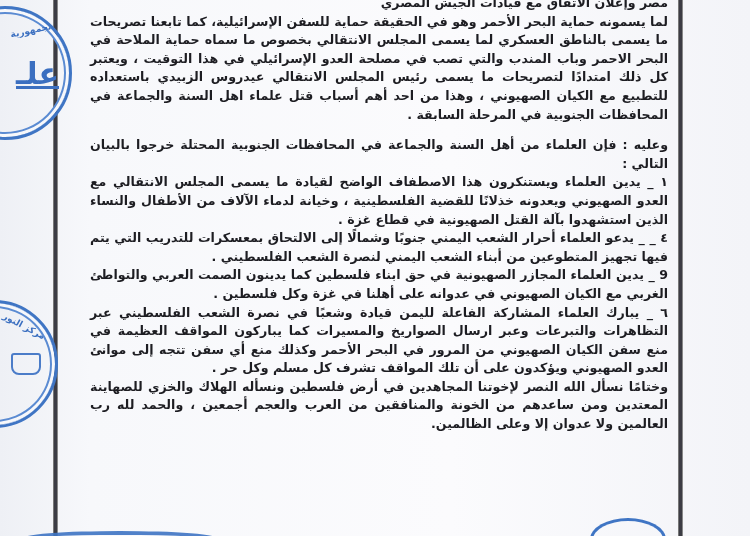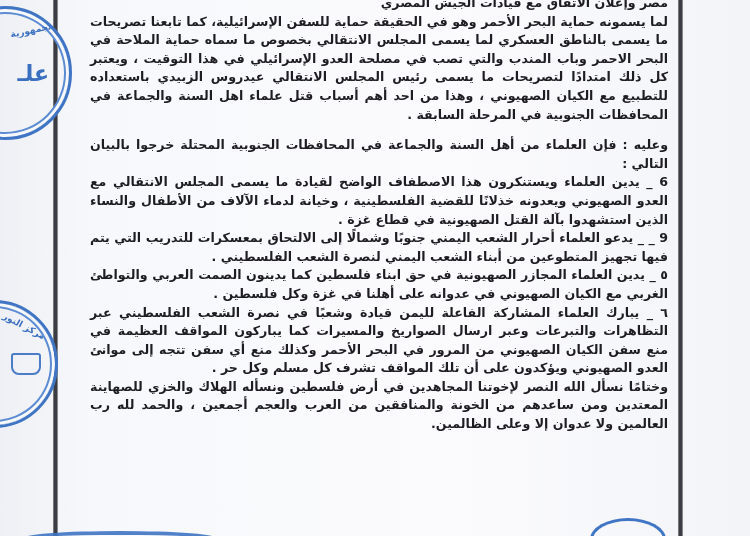--- a/index.html
+++ b/index.html
@@ -25,21 +25,21 @@
   }
   .text-column p { margin: 0; }
   .lead-in { margin-top: 12px !important; }
   .stamp {
     position: absolute; border-radius: 50%;
     border: 3px solid #3f75c4; box-shadow: inset 0 0 0 3px #f7f8fb, inset 0 0 0 5px #5b8bd2;
     color: #3b6fc0; font-weight: bold; overflow: hidden;
     display: flex; align-items: center; justify-content: flex-end;
   }
   .stamp-top { left: -62px; top: 6px; width: 128px; height: 128px; }
-  .stamp-top .inner { font-size: 22px; margin-right: 20px; direction: rtl; }
+  .stamp-top .inner { font-size: 30px; margin-right: 10px; direction: rtl; text-decoration: underline; }
   .stamp-top .ring { position: absolute; right: 14px; top: 16px; font-size: 9px; direction: rtl; transform: rotate(-12deg); }
   .stamp-mid { left: -70px; top: 300px; width: 122px; height: 122px; }
   .stamp-mid .ring { position: absolute; right: 8px; top: 18px; font-size: 9px; direction: rtl; transform: rotate(28deg); }
   .book {
     position: absolute; right: 14px; top: 50px; width: 26px; height: 18px;
     border: 2px solid #4b7cc8; border-radius: 3px 3px 8px 8px;
   }
   .stamp-bottom-left {
     position: absolute; left: 20px; top: 531px; width: 200px; height: 12px;
     border-top: 4px solid #3f75c4; border-radius: 50% 50% 0 0; opacity: .9;
@@ -69,21 +69,21 @@
 
   <div class="stamp-bottom-left"></div>
   <div class="stamp-bottom-right"></div>
 
   <div class="text-column">
     <p>مصر وإعلان الاتفاق مع قيادات الجيش المصري</p>
     <p>لما يسمونه حماية البحر الأحمر وهو في الحقيقة حماية للسفن الإسرائيلية، كما تابعنا تصريحات ما يسمى بالناطق العسكري لما يسمى المجلس الانتقالي بخصوص ما سماه حماية الملاحة في البحر الاحمر وباب المندب والتي تصب في مصلحة العدو الإسرائيلي في هذا التوقيت ، ويعتبر كل ذلك امتدادًا لتصريحات ما يسمى رئيس المجلس الانتقالي عيدروس الزبيدي باستعداده للتطبيع مع الكيان الصهيوني ، وهذا من احد أهم أسباب قتل علماء اهل السنة والجماعة في المحافظات الجنوبية في المرحلة السابقة .</p>
 
     <p class="lead-in">وعليه : فإن العلماء من أهل السنة والجماعة في المحافظات الجنوبية المحتلة خرجوا بالبيان التالي :</p>
 
-    <p>6 _ يدين العلماء ويستنكرون هذا الاصطفاف الواضح لقيادة ما يسمى المجلس الانتقالي مع العدو الصهيوني ويعدونه خذلانًا للقضية الفلسطينية ، وخيانة لدماء الآلاف من الأطفال والنساء الذين استشهدوا بآلة القتل الصهيونية في قطاع غزة .</p>
-    <p>9 _ _ يدعو العلماء أحرار الشعب اليمني جنوبًا وشمالًا إلى الالتحاق بمعسكرات للتدريب التي يتم فيها تجهيز المتطوعين من أبناء الشعب اليمني لنصرة الشعب الفلسطيني .</p>
-    <p>٥ _ يدين العلماء المجازر الصهيونية في حق ابناء فلسطين كما يدينون الصمت العربي والتواطئ الغربي مع الكيان الصهيوني في عدوانه على أهلنا في غزة وكل فلسطين .</p>
+    <p>١ _ يدين العلماء ويستنكرون هذا الاصطفاف الواضح لقيادة ما يسمى المجلس الانتقالي مع العدو الصهيوني ويعدونه خذلانًا للقضية الفلسطينية ، وخيانة لدماء الآلاف من الأطفال والنساء الذين استشهدوا بآلة القتل الصهيونية في قطاع غزة .</p>
+    <p>٤ _ _ يدعو العلماء أحرار الشعب اليمني جنوبًا وشمالًا إلى الالتحاق بمعسكرات للتدريب التي يتم فيها تجهيز المتطوعين من أبناء الشعب اليمني لنصرة الشعب الفلسطيني .</p>
+    <p>9 _ يدين العلماء المجازر الصهيونية في حق ابناء فلسطين كما يدينون الصمت العربي والتواطئ الغربي مع الكيان الصهيوني في عدوانه على أهلنا في غزة وكل فلسطين .</p>
     <p>٦ _ يبارك العلماء المشاركة الفاعلة لليمن قيادة وشعبًا في نصرة الشعب الفلسطيني عبر التظاهرات والتبرعات وعبر ارسال الصواريخ والمسيرات كما يباركون المواقف العظيمة في منع سفن الكيان الصهيوني من المرور في البحر الأحمر وكذلك منع أي سفن تتجه إلى موانئ العدو الصهيوني ويؤكدون على أن تلك المواقف تشرف كل مسلم وكل حر .</p>
 
     <p>وختامًا نسأل الله النصر لإخوتنا المجاهدين في أرض فلسطين ونسأله الهلاك والخزي للصهاينة المعتدين ومن ساعدهم من الخونة والمنافقين من العرب والعجم أجمعين ، والحمد لله رب العالمين ولا عدوان إلا وعلى الظالمين.</p>
 
   </div>
 </div>
 
 </body></html>

